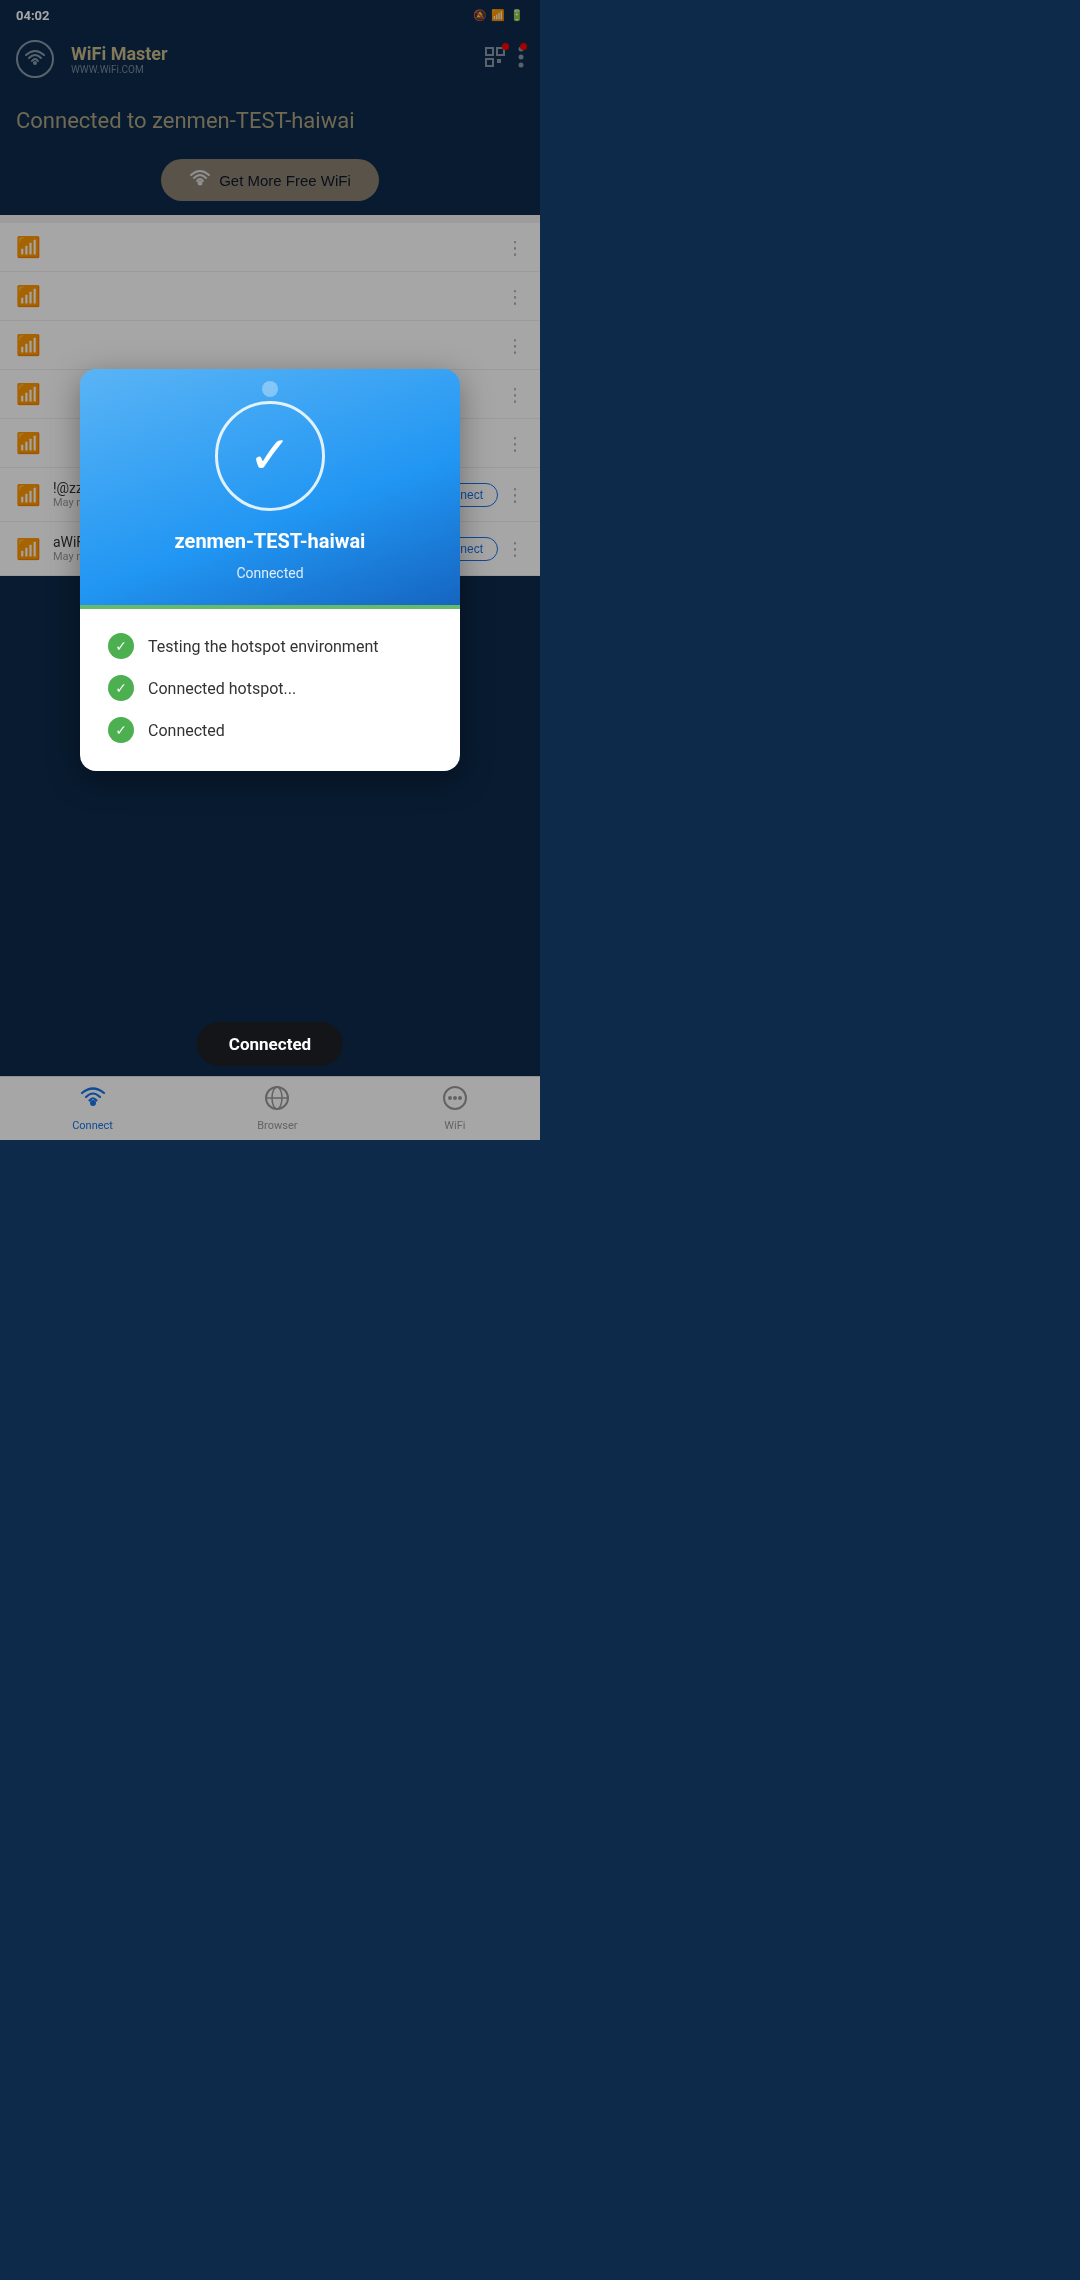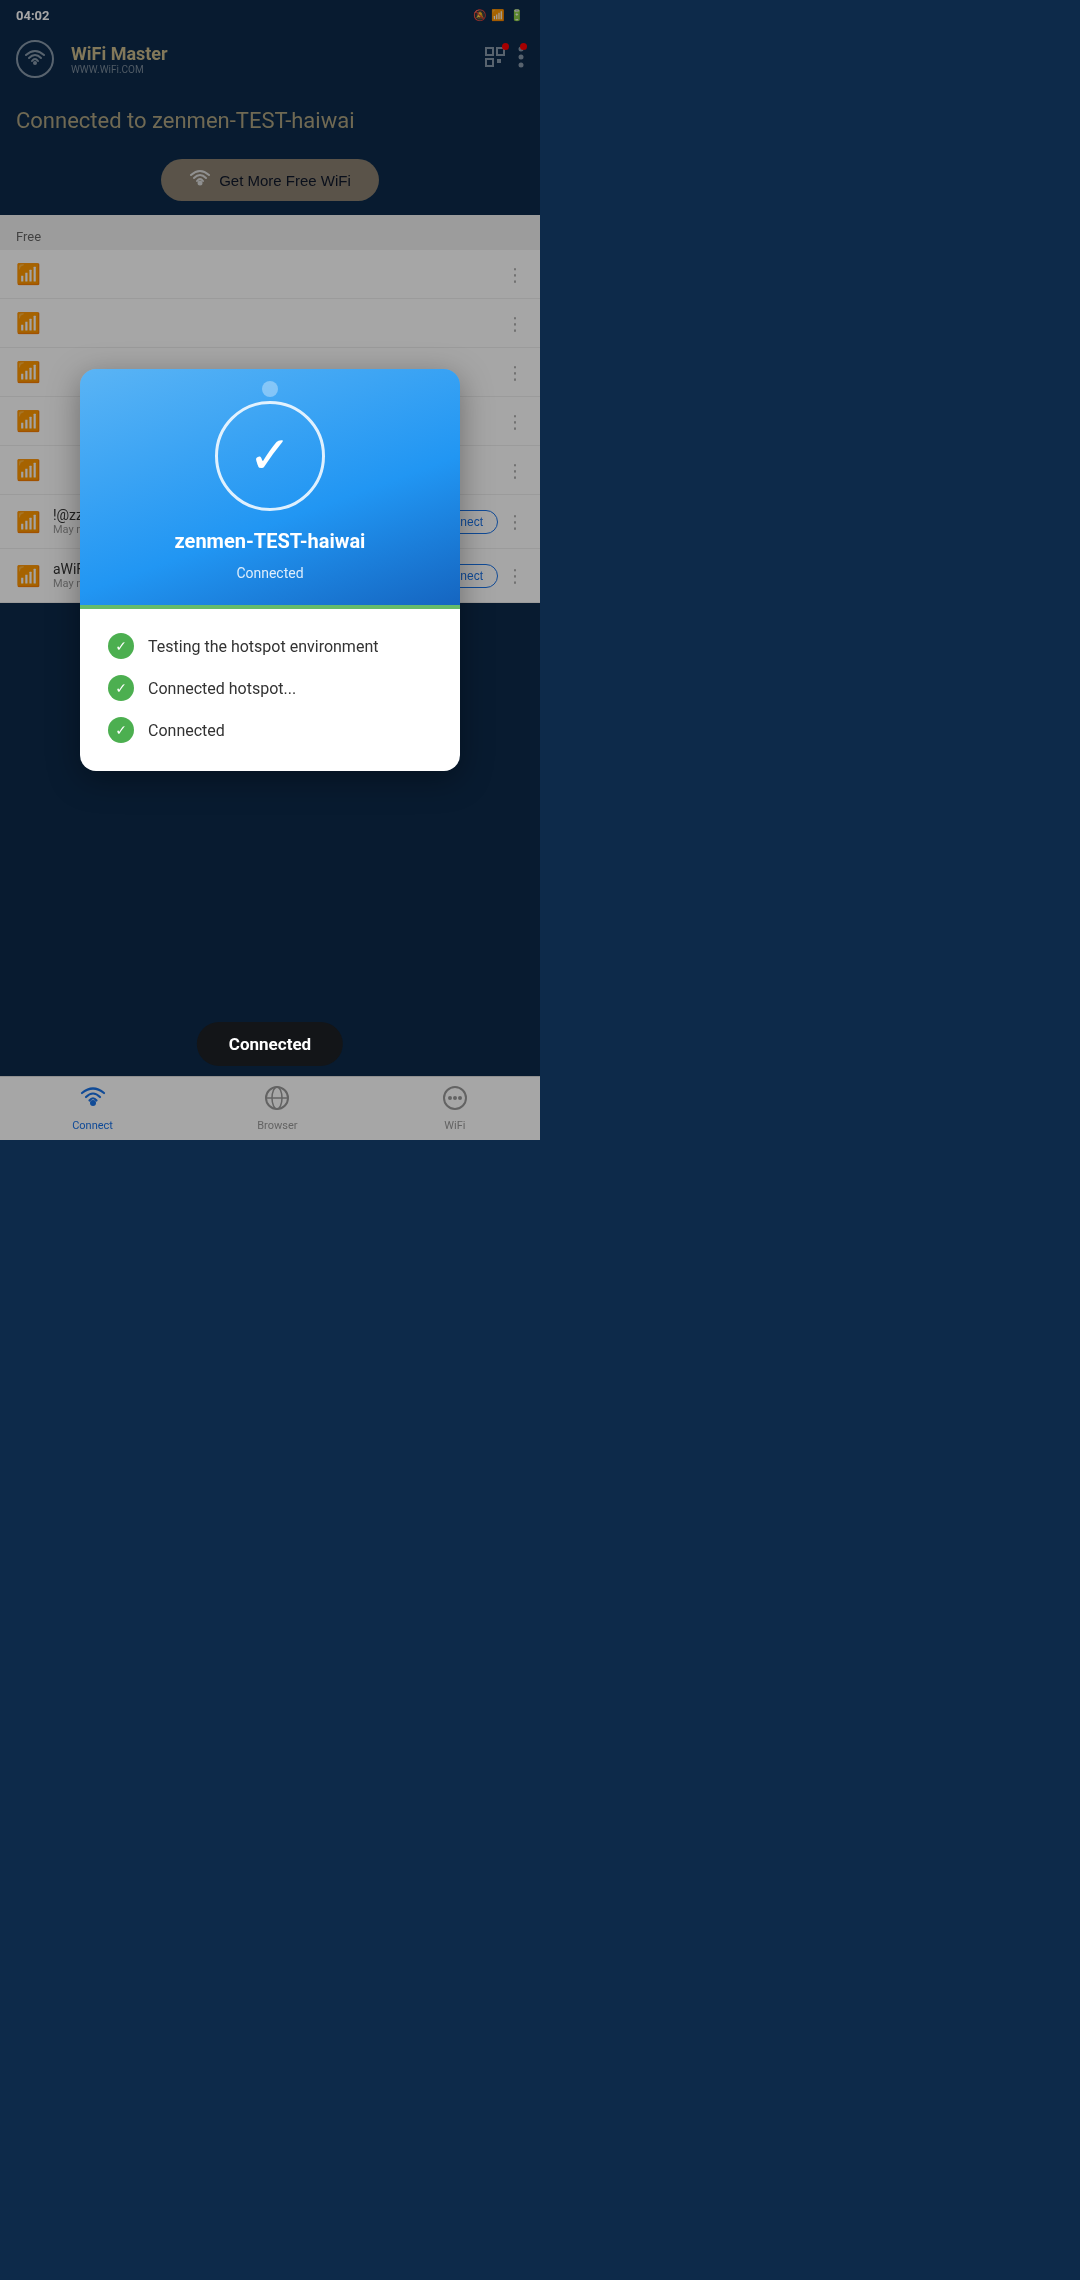--- a/index.html
+++ b/index.html
@@ -374,21 +374,20 @@
       <circle cx="11" cy="14" r="2.5" fill="#ddd"></circle>
       <path d="M5 9 Q11 3 17 9" stroke="#ddd" stroke-width="2" fill="none" stroke-linecap="round"></path>
       <path d="M2 6 Q11 -2 20 6" stroke="#ddd" stroke-width="2" fill="none" stroke-linecap="round"></path>
       <path d="M8 12 Q11 8 14 12" stroke="#ddd" stroke-width="2" fill="none" stroke-linecap="round"></path>
     </svg>
     <span>Get More Free WiFi</span>
   </button>
 </div>
 
 <div class="wifi-list-bg">
-  <div class="wifi-list-header">Free</div>
 
   <div class="wifi-list-item">
     <span class="wifi-icon-green">📶</span>
     <div class="wifi-item-info"></div>
     <span class="three-dots">⋮</span>
   </div>
   <div class="wifi-list-item">
     <span class="wifi-icon-green">📶</span>
     <div class="wifi-item-info"></div>
     <span class="three-dots">⋮</span>

